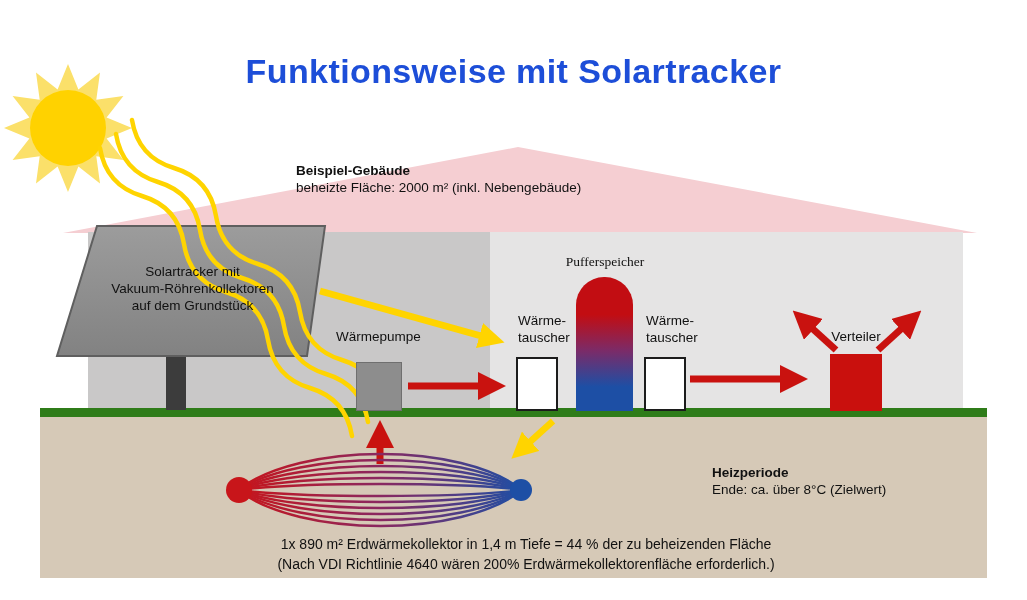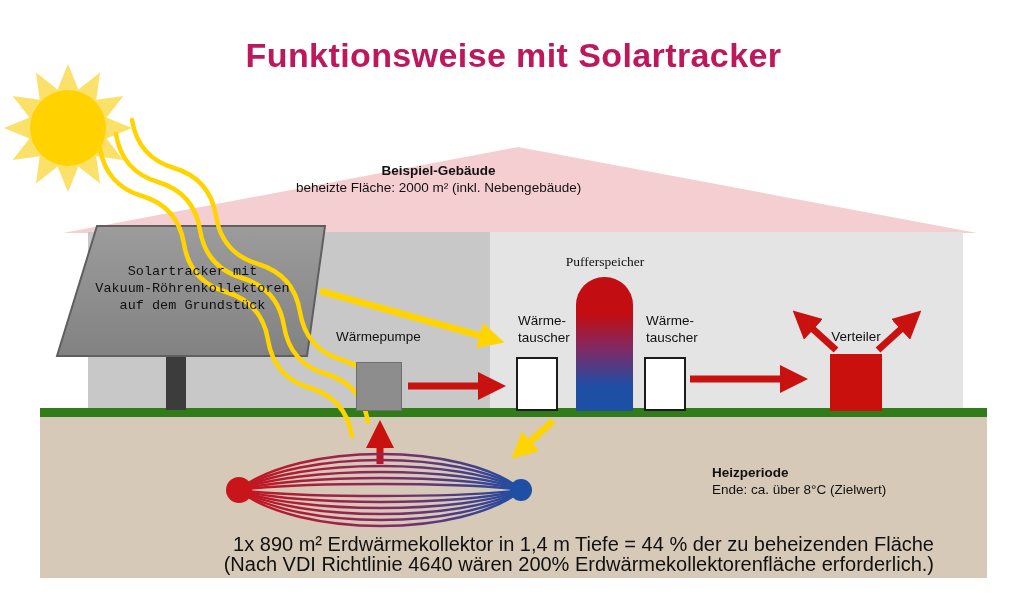--- a/index.html
+++ b/index.html
@@ -1,40 +1,40 @@
 <!DOCTYPE html>
 <html><head>
 <meta charset="utf-8">
 <title>Funktionsweise mit Solartracker</title>
 <style>
   html,body{margin:0;padding:0;background:#ffffff;font-family:"Liberation Sans",sans-serif;}
   .stage{position:relative;width:1027px;height:600px;background:#ffffff;overflow:hidden;}
   .stage svg.scene{position:absolute;left:0;top:0;z-index:1;}
-  .title{position:absolute;top:36px;left:0;width:100%;margin:0;text-align:center;
-         font-size:34px;font-weight:bold;color:#be185d;letter-spacing:.4px;z-index:4;}
+  .title{position:absolute;top:52px;left:0;width:100%;margin:0;text-align:center;
+         font-size:34px;font-weight:bold;color:#1d4ed8;letter-spacing:.4px;z-index:4;}
   .box{position:absolute;box-sizing:border-box;z-index:2;}
   #wp-box{left:356px;top:362px;width:46px;height:49px;background:#8d8d8d;border:1px solid #6f6f6f;}
   #wt1-box{left:516px;top:357px;width:42px;height:54px;background:#ffffff;border:2px solid #1c1c1c;}
   #wt2-box{left:644px;top:357px;width:42px;height:54px;background:#ffffff;border:2px solid #1c1c1c;}
   #vt-box{left:830px;top:354px;width:52px;height:57px;background:#c9100d;}
   #ps-col{left:576px;top:277px;width:57px;height:134px;border-radius:28px 28px 0 0;
           background:linear-gradient(180deg,#c20d12 0%,#c20d12 28%,#7b2b68 55%,#1d4fa5 82%,#1d4fa5 100%);}
   .lbl{position:absolute;font-size:13.5px;line-height:17px;color:#111111;z-index:3;}
   .pre{white-space:pre-line;}
   .bold{font-weight:bold;}
-  #building-block{left:296px;top:162px;text-align:center;}
-  #tracker-label{left:95px;top:263px;width:195px;text-align:center;font-family:Liberation Mono, monospace;}
+  #building-block{left:296px;top:162px;}
+  #tracker-label{left:95px;top:263px;width:195px;text-align:center;}
   #wp-label{left:336px;top:328px;width:90px;text-align:left;}
   #wt1-label{left:518px;top:312px;}
   #ps-label{left:555px;top:253px;width:100px;text-align:center;font-family:Liberation Serif, serif;}
   #wt2-label{left:646px;top:312px;}
   #vt-label{left:822px;top:322px;width:68px;text-align:center;margin-top:6px;}
   #aufwaermen-label{left:555px;top:447px;line-height:18px;}
   #heiz-block{left:712px;top:464px;}
-  #bottom-text{left:94px;top:534px;width:840px;text-align:right;line-height:20px;font-size:20px;}
+  #bottom-text{left:106px;top:534px;width:840px;text-align:center;line-height:20px;font-size:14px;}
 </style>
 </head>
 <body>
 
 <div class="stage">
 
   <h1 class="title">Funktionsweise mit Solartracker</h1>
 
   <svg class="scene" width="1027" height="600" viewBox="0 0 1027 600">
     <defs>

